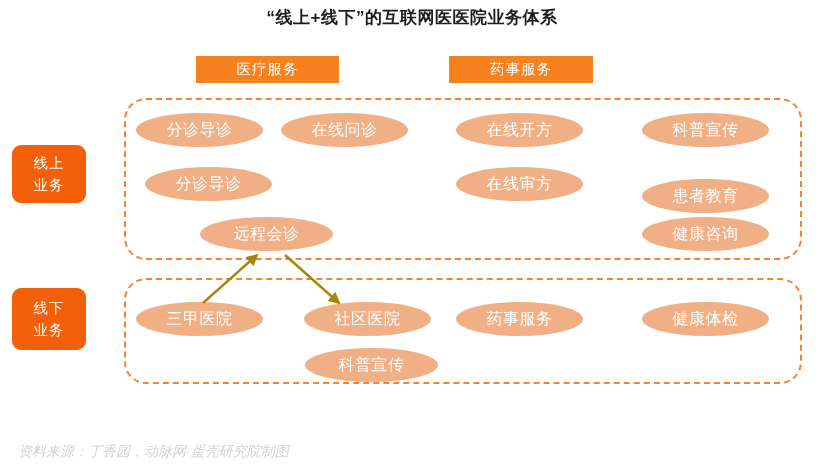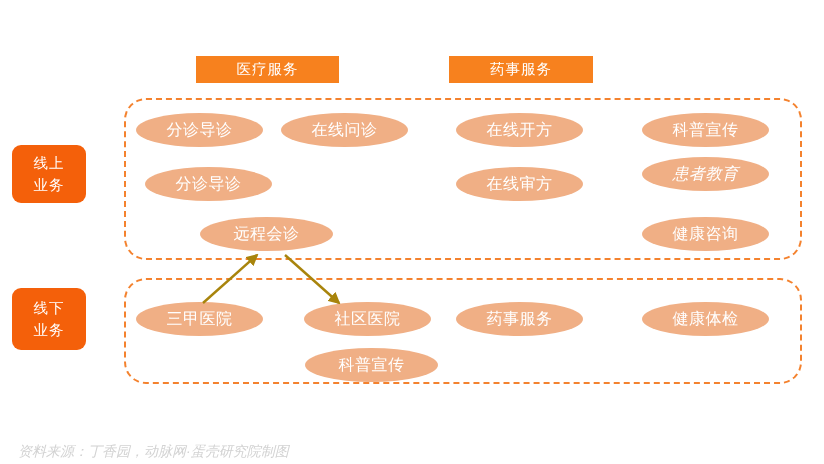--- a/index.html
+++ b/index.html
@@ -113,20 +113,21 @@
     color: #d2d2d2;
     white-space: nowrap;
     margin-top: 13px;
   }
 </style>
 </head>
 <body>
 
 <div id="canvas">
 
+  <div class="chart-title">“线上+线下”的互联网医医院业务体系</div>
 
   <div class="col-header h1">药事服务</div>
   <div class="col-header h0">医疗服务</div>
 
   <div class="row-label r0">
     <span>线上</span>
     <span>业务</span>
   </div>
   <div class="row-label r1">
     <span>线下</span>
@@ -136,21 +137,21 @@
   <div class="group-box g0"></div>
   <div class="group-box g1"></div>
 
   <div id="pill-layer">
       <div class="pill" style="left: 136px; top: 113px; width: 127px; height: 34px;">分诊导诊</div>
       <div class="pill" style="left: 281px; top: 113px; width: 127px; height: 34px;">在线问诊</div>
       <div class="pill" style="left: 456px; top: 113px; width: 127px; height: 34px;">在线开方</div>
       <div class="pill" style="left: 642px; top: 113px; width: 127px; height: 34px;">科普宣传</div>
       <div class="pill" style="left: 145px; top: 167px; width: 127px; height: 34px;">分诊导诊</div>
       <div class="pill" style="left: 456px; top: 167px; width: 127px; height: 34px;">在线审方</div>
-      <div class="pill" style="left: 642px; top: 157px; width: 127px; height: 34px; font-style: italic;">患者教育</div>
+      <div class="pill" style="left: 642px; top: 179px; width: 127px; height: 34px;">患者教育</div>
       <div class="pill" style="left: 200px; top: 217px; width: 133px; height: 34px;">远程会诊</div>
       <div class="pill" style="left: 642px; top: 217px; width: 127px; height: 34px; text-align: right;">健康咨询</div>
       <div class="pill" style="left: 136px; top: 302px; width: 127px; height: 34px;">三甲医院</div>
       <div class="pill" style="left: 304px; top: 302px; width: 127px; height: 34px;">社区医院</div>
       <div class="pill" style="left: 456px; top: 302px; width: 127px; height: 34px;">药事服务</div>
       <div class="pill" style="left: 642px; top: 302px; width: 127px; height: 34px;">健康体检</div>
       <div class="pill" style="left: 305px; top: 348px; width: 133px; height: 34px;">科普宣传</div>
     </div>
 
   <svg class="arrows" viewBox="0 0 824 464" xmlns="http://www.w3.org/2000/svg">

